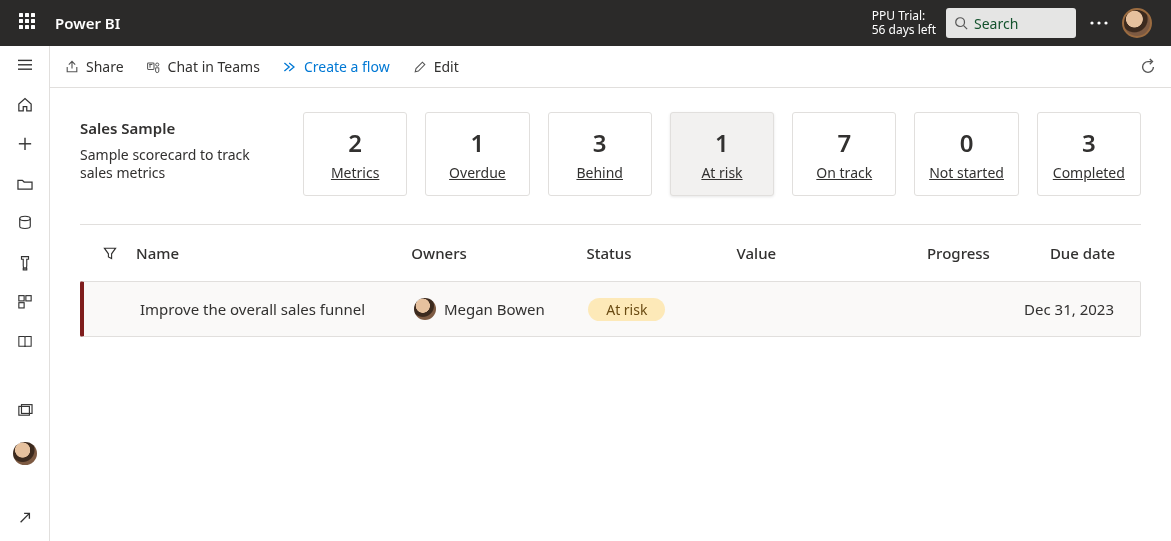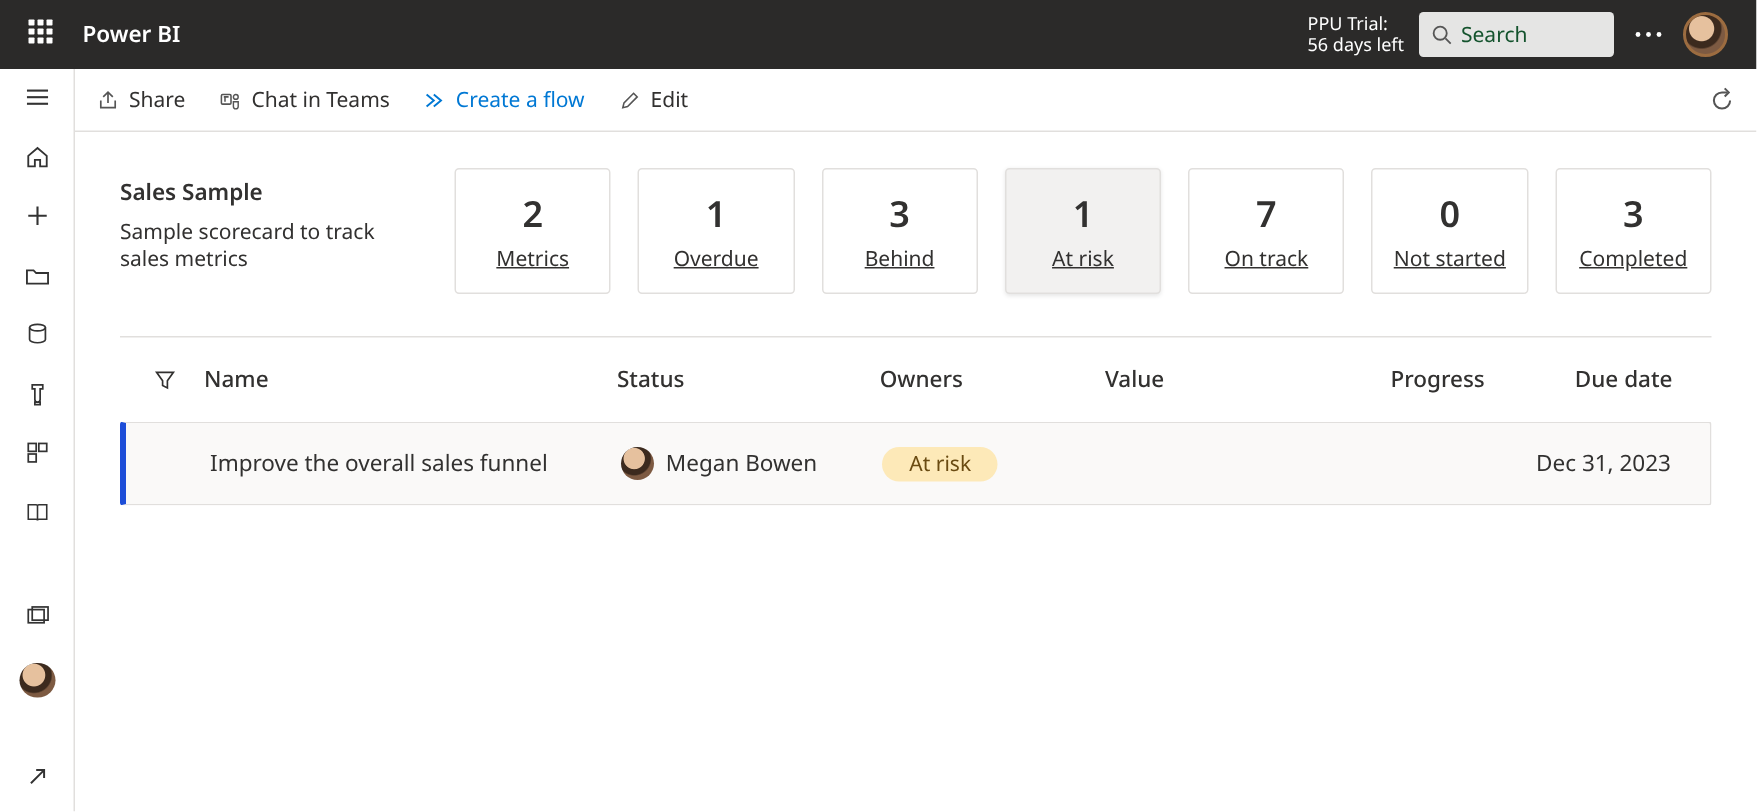--- a/index.html
+++ b/index.html
@@ -55,21 +55,21 @@
   .card.active{background:#f2f1f0;box-shadow:0 1px 3px rgba(0,0,0,0.1);}
   .card .num{font-size:24px;font-weight:600;margin-bottom:4px;}
   .card .lbl{font-size:14px;color:var(--text-dark);text-decoration:underline;}
   
   .table{margin-top:28px;border-top:1px solid var(--border);}
   .thead,.trow{display:grid;grid-template-columns:40px 2.2fr 1.4fr 1.2fr 1fr 1.2fr 1fr;align-items:center;padding:0 10px;}
   .thead{height:56px;font-size:15px;color:var(--text-dark);font-weight:500;}
   .thead .hc{padding:0 6px;}
   .thead .filt{display:flex;justify-content:center;cursor:pointer;}
   .thead .right{text-align:right;padding-right:16px;}
-  .trow{height:56px;background:var(--bg-row);border:1px solid var(--border);border-left:4px solid #1d4ed8;border-radius:2px;font-size:15px;}
+  .trow{height:56px;background:var(--bg-row);border:1px solid var(--border);border-left:4px solid #7f1d1d;border-radius:2px;font-size:15px;}
   .trow .c{padding:0 6px;}
   .trow .owner{display:flex;align-items:center;gap:8px;}
   .trow .owner .a{width:22px;height:22px;border-radius:50%;background:radial-gradient(circle at 40% 35%, #e6c19e 0 35%, #3c2a1e 38% 55%, #7d5a42 60% 100%);}
   .status-pill{display:inline-block;background:#fde9b8;color:#6a4b12;font-size:14px;padding:2px 18px;border-radius:14px;}
   .trow .right{text-align:right;padding-right:16px;}
 </style>
 </head>
 <body>
 
 <div class="topbar">
@@ -228,22 +228,22 @@
       </div>
 
       <div class="table">
         <div class="thead">
           <div class="filt">
             <svg width="16" height="16" viewBox="0 0 20 20">
                 <path d="M3 4 H17 L12 11 V17 L8 15 V11 Z" fill="none" stroke="currentColor" stroke-width="1.4"></path>
               </svg>
           </div>
           <div class="hc">Name</div>
+          <div class="hc">Owners</div>
           <div class="hc">Status</div>
-          <div class="hc">Owners</div>
           <div class="hc">Value</div>
           <div class="hc right">Progress</div>
           <div class="hc right">Due date</div>
         </div>
         <div class="trow">
           <div></div>
           <div class="c">Improve the overall sales funnel</div>
           <div class="c owner">
             <div class="a"></div>
             <span>Megan Bowen</span>

